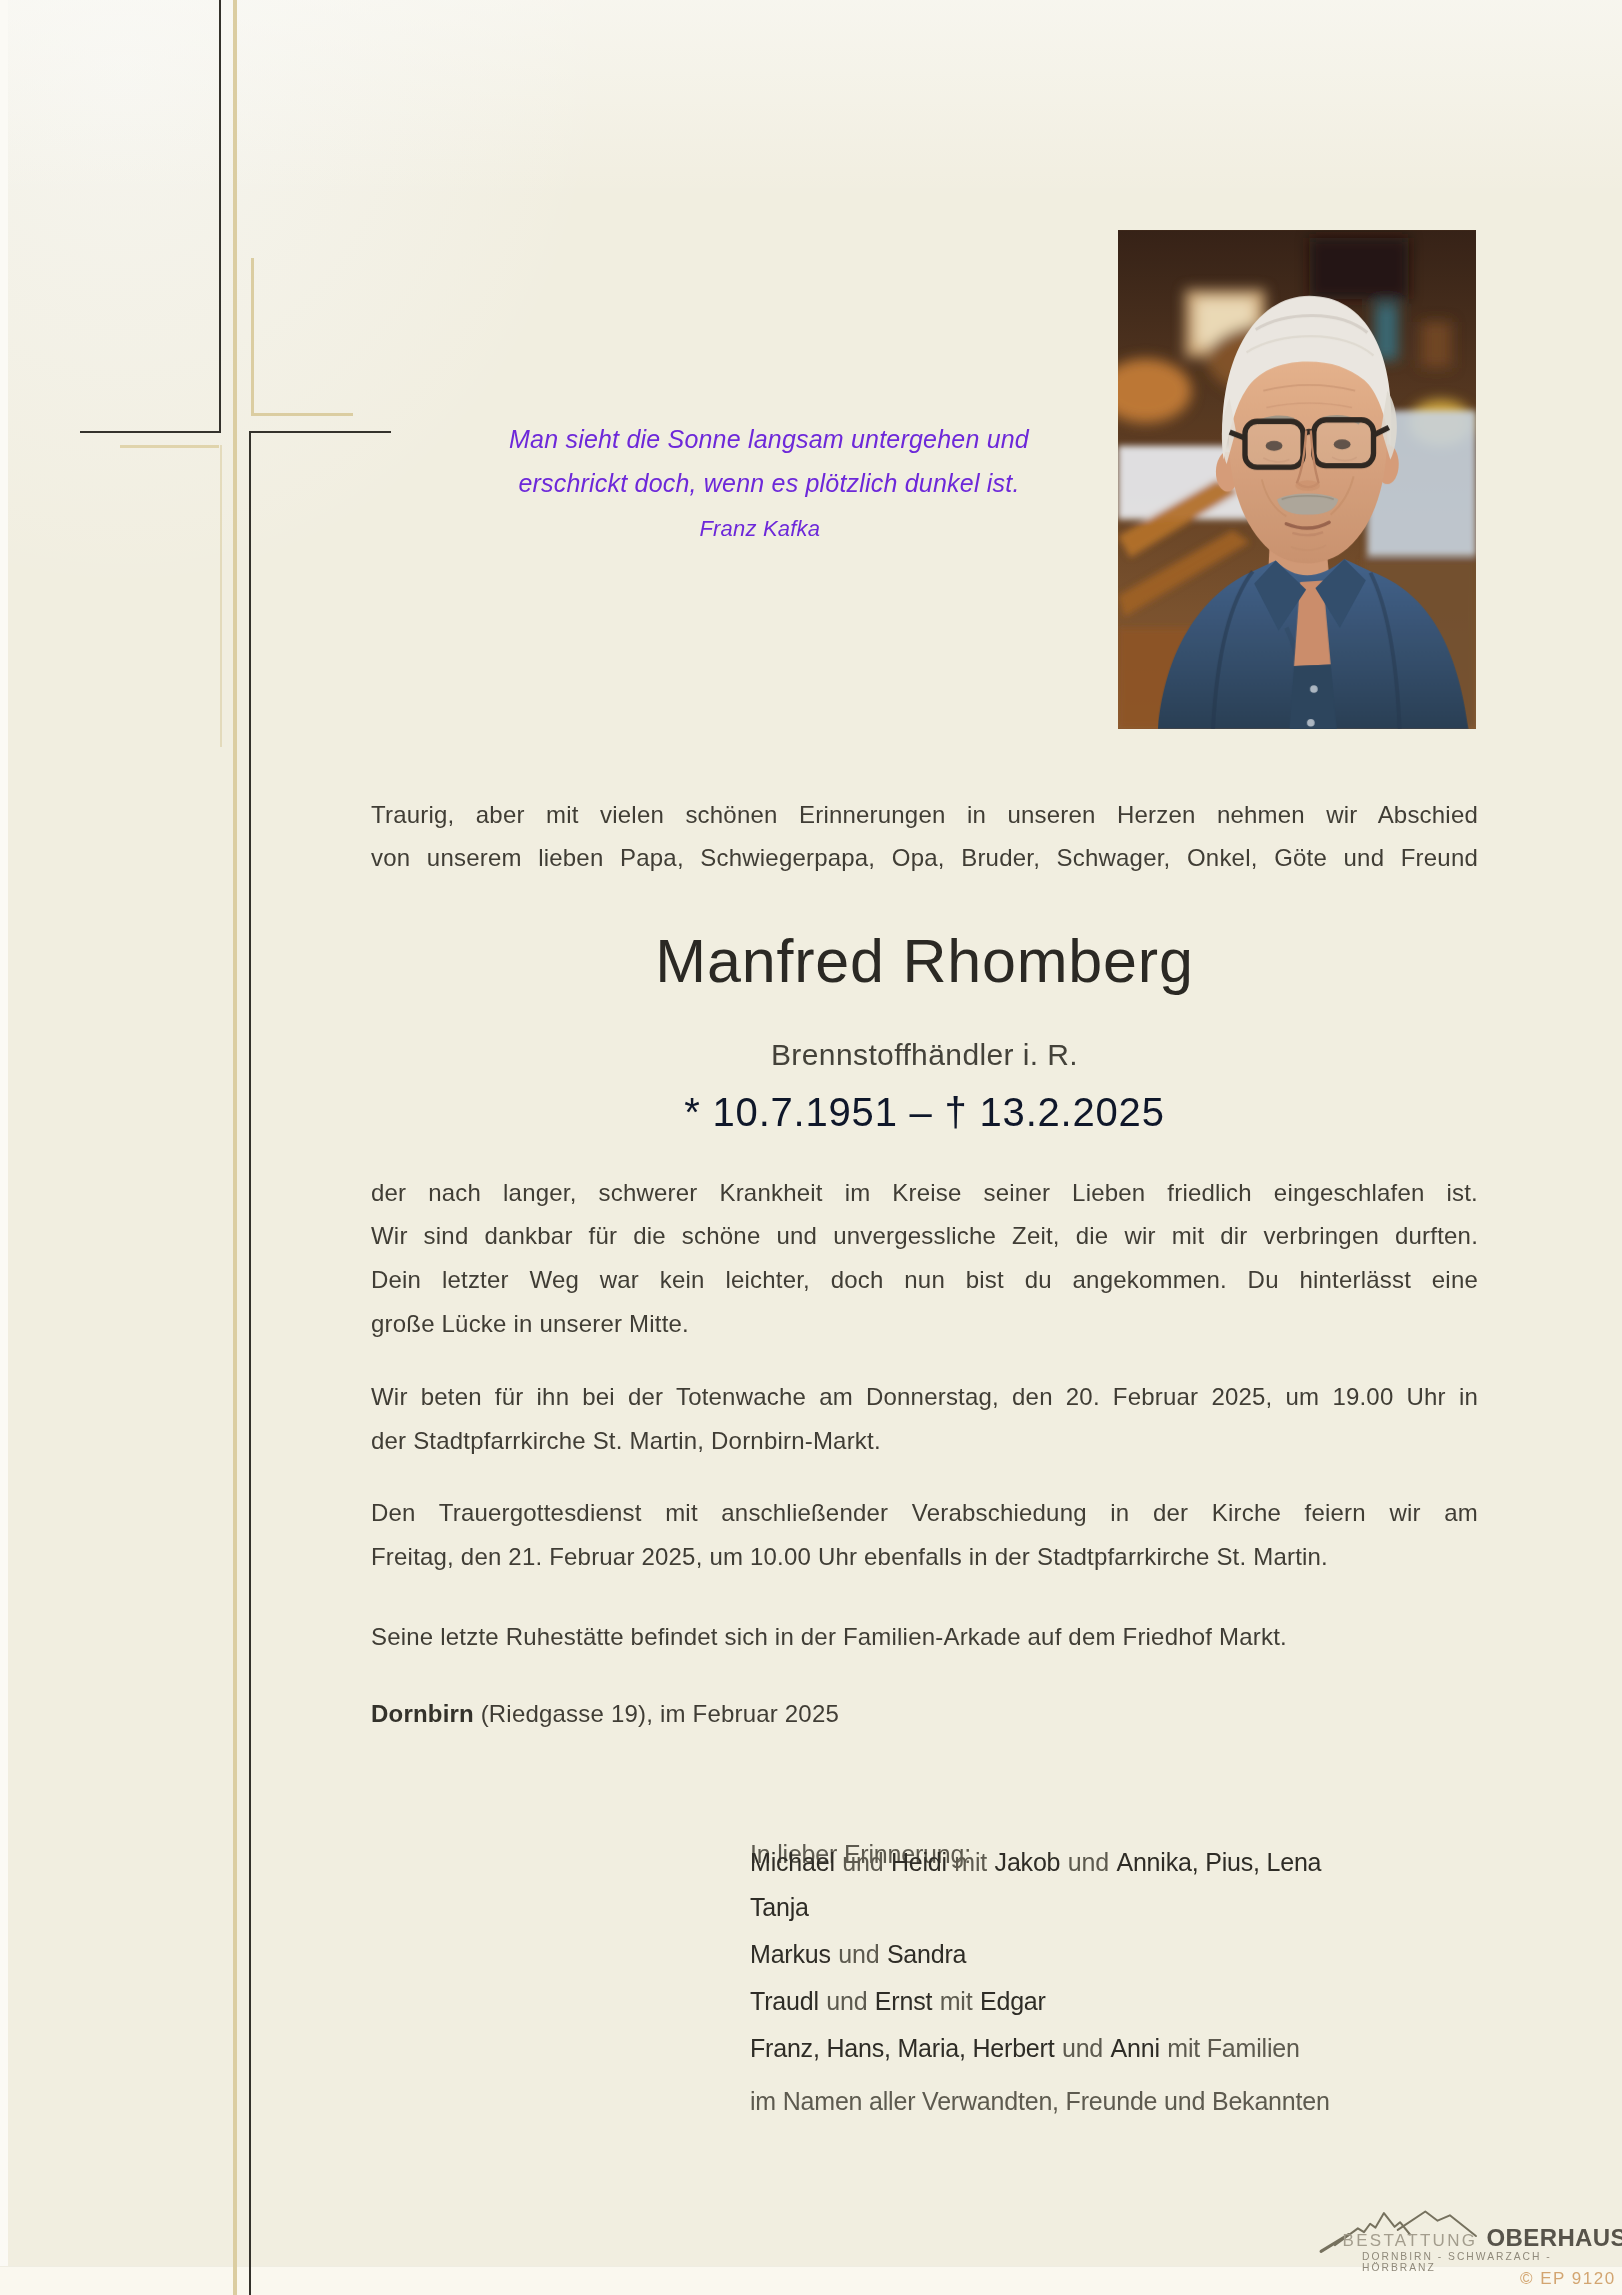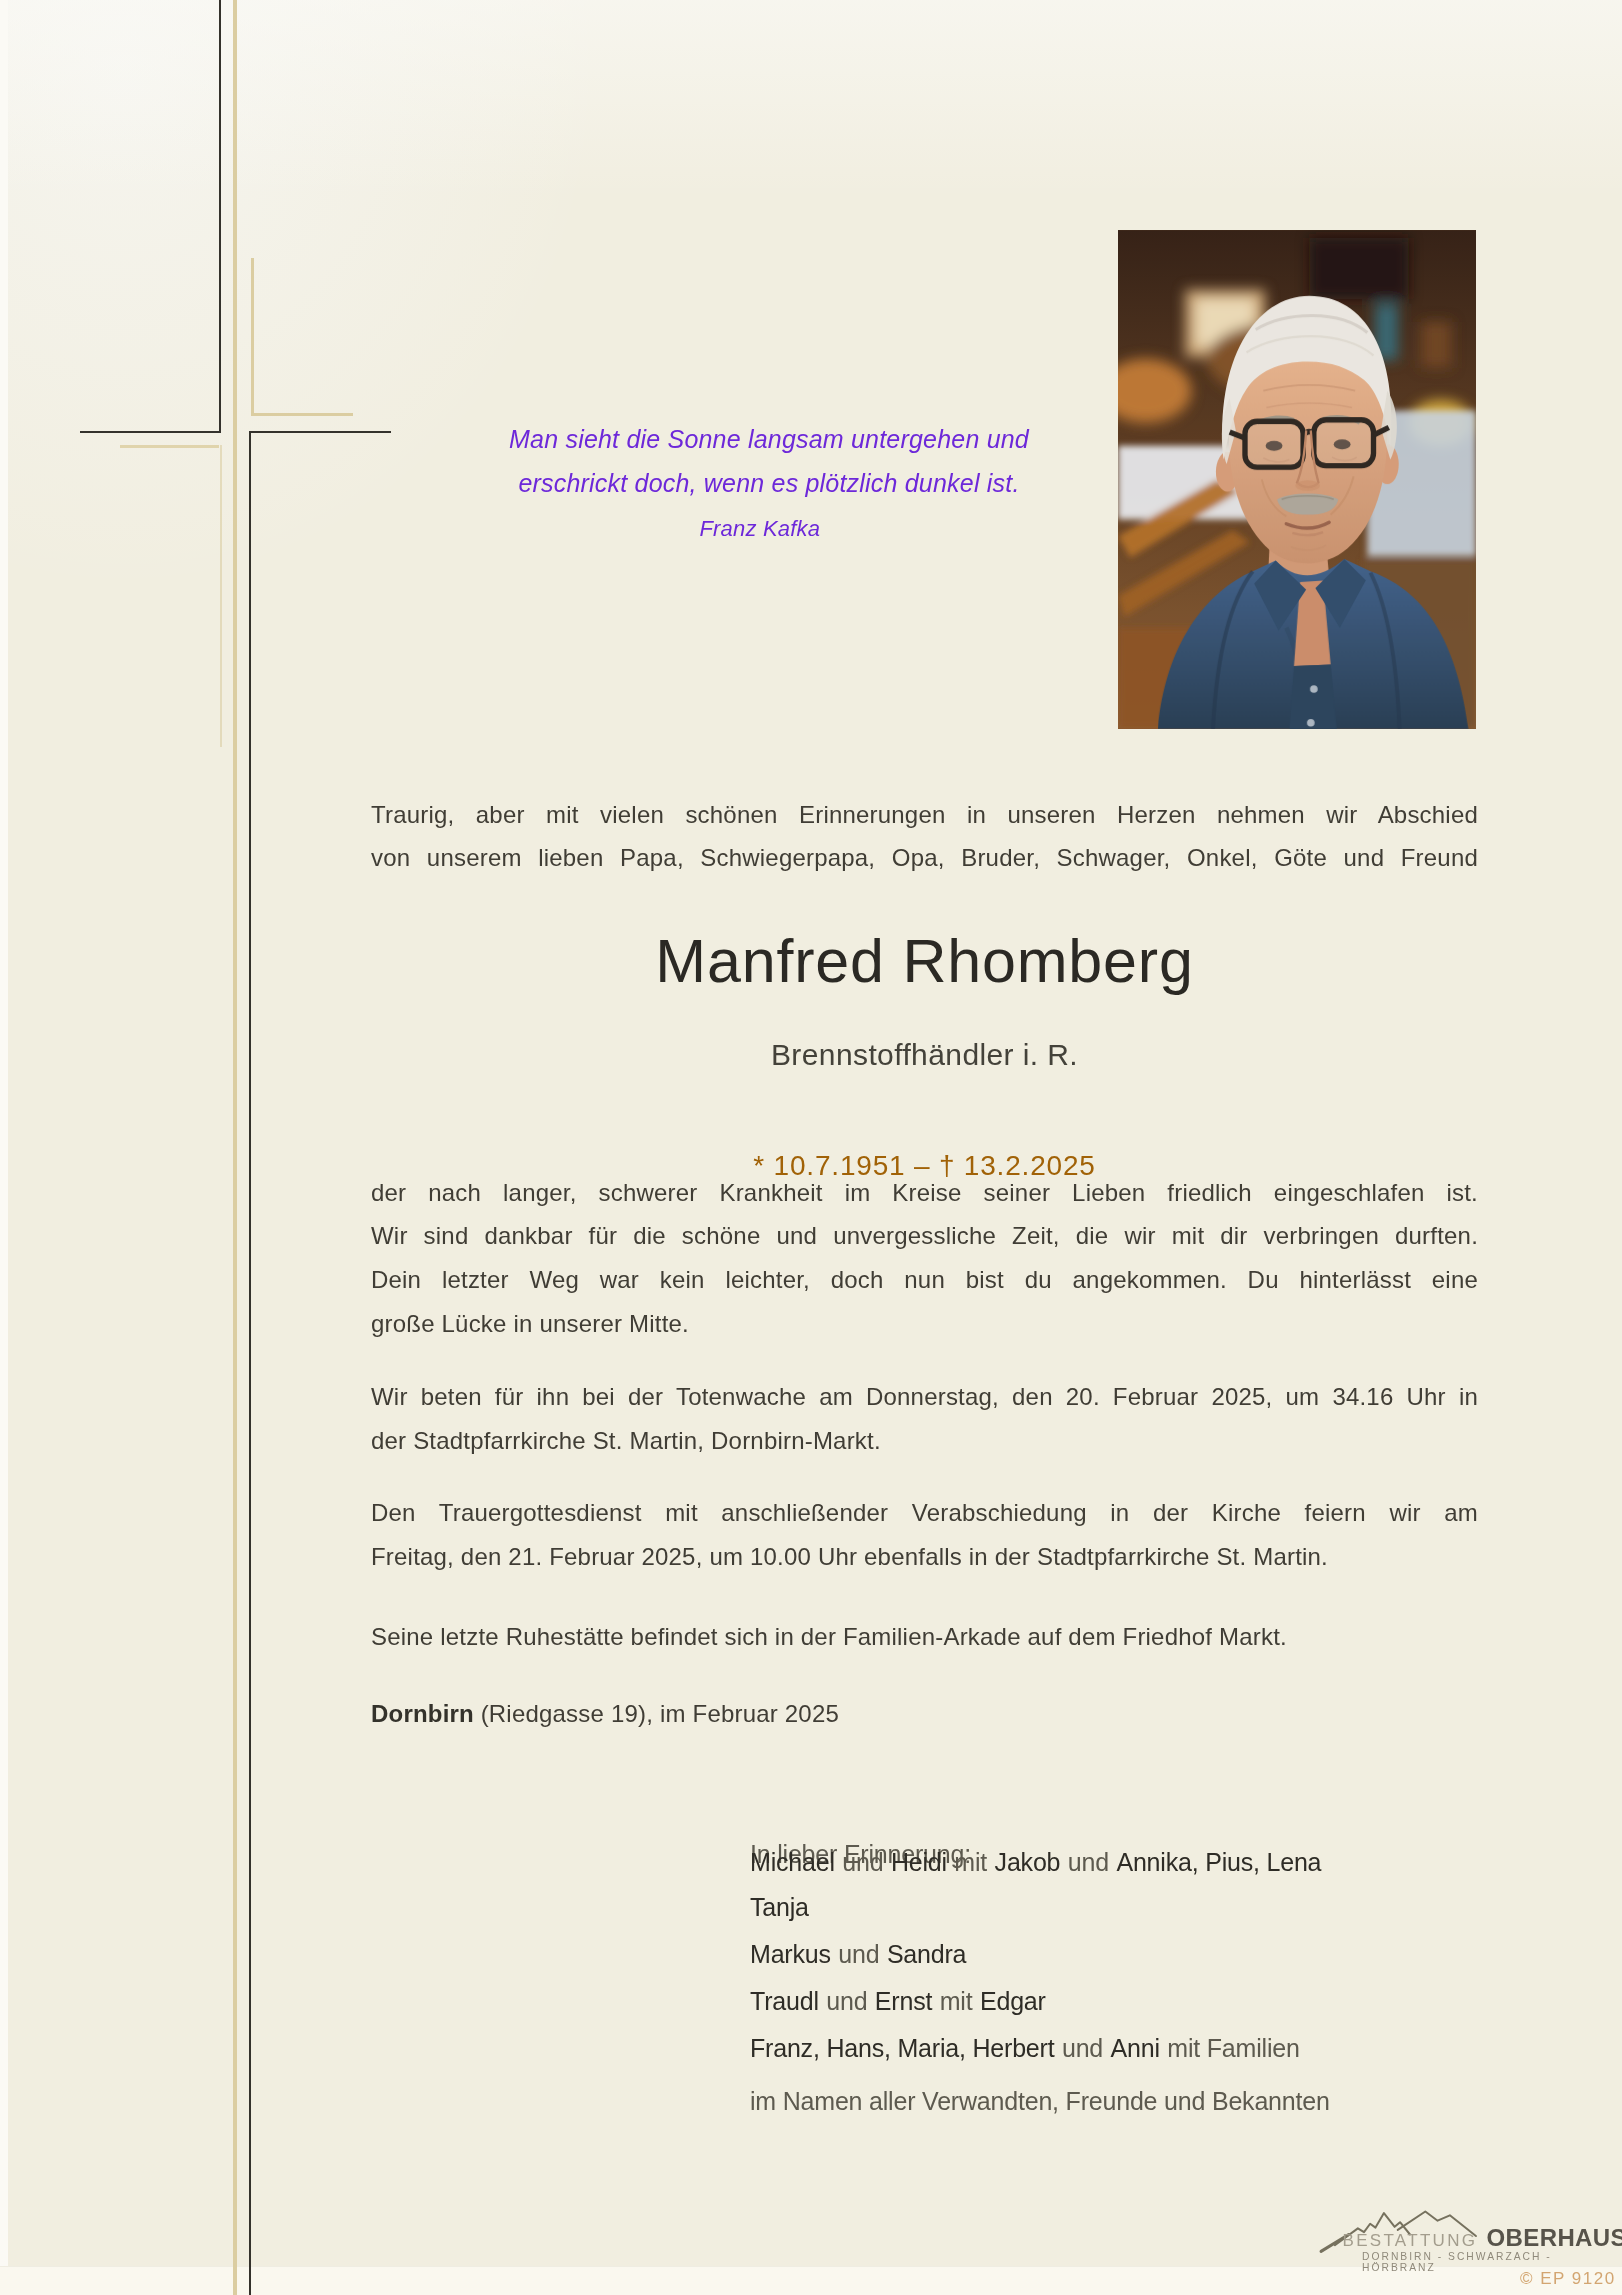--- a/index.html
+++ b/index.html
@@ -43,21 +43,21 @@
   #p3-l1{top:1497px;} #p3-l2{top:1541px;}
   #p4-l1{top:1621px;}
   #dateline{top:1698px;}
   #dateline .place{font-weight:700;color:#34322b;}
   #dateline .rest{margin-left:0.28em;}
   
   .center-col{position:absolute;left:371px;width:1107px;text-align:center;}
   #deceased-name{top:927px;font-size:61px;line-height:69px;font-weight:400;
      color:#2b2924;letter-spacing:0.8px;}
   #deceased-profession{top:1038px;font-size:30px;color:#44423a;letter-spacing:0.4px;}
-  #deceased-dates{top:1150px;font-size:28px;color:#a16207;letter-spacing:0.8px;}
+  #deceased-dates{top:1090px;font-size:40px;color:#0f172a;letter-spacing:0.8px;}
   
   .nameline{position:absolute;left:750px;width:803px;font-size:25px;color:#2e2c26;
      letter-spacing:-0.2px;white-space:nowrap;}
   .nameline span + span{margin-left:0.3em;}
   .lt{color:#5d5a4f;}
   #rem-heading{top:1840px;}
   #rem-l1{top:1848px;} #rem-l2{top:1893px;} #rem-l3{top:1940px;}
   #rem-l4{top:1987px;} #rem-l5{top:2034px;} #rem-closing{top:2087px;}
   
   #logo{position:absolute;left:1318px;top:2190px;width:275px;height:77px;}
@@ -188,21 +188,21 @@
   <div class="line stretch" id="intro-l2">von unserem lieben Papa, Schwiegerpapa, Opa, Bruder, Schwager, Onkel, Göte und Freund</div>
 
   <div class="center-col" id="deceased-name">Manfred Rhomberg</div>
   <div class="center-col" id="deceased-profession">Brennstoffhändler i. R.</div>
   <div class="center-col" id="deceased-dates">* 10.7.1951 – † 13.2.2025</div>
 
   <div class="line stretch" id="p1-l1">der nach langer, schwerer Krankheit im Kreise seiner Lieben friedlich eingeschlafen ist.</div>
   <div class="line stretch" id="p1-l2">Wir sind dankbar für die schöne und unvergessliche Zeit, die wir mit dir verbringen durften.</div>
   <div class="line stretch" id="p1-l3">Dein letzter Weg war kein leichter, doch nun bist du angekommen. Du hinterlässt eine</div>
   <div class="line" id="p1-l4">große Lücke in unserer Mitte.</div>
-  <div class="line stretch" id="p2-l1">Wir beten für ihn bei der Totenwache am Donnerstag, den 20. Februar 2025, um 34.16 Uhr in</div>
+  <div class="line stretch" id="p2-l1">Wir beten für ihn bei der Totenwache am Donnerstag, den 20. Februar 2025, um 19.00 Uhr in</div>
   <div class="line" id="p2-l2">der Stadtpfarrkirche St. Martin, Dornbirn-Markt.</div>
   <div class="line stretch" id="p3-l1">Den Trauergottesdienst mit anschließender Verabschiedung in der Kirche feiern wir am</div>
   <div class="line" id="p3-l2">Freitag, den 21. Februar 2025, um 10.00 Uhr ebenfalls in der Stadtpfarrkirche St. Martin.</div>
   <div class="line" id="p4-l1">Seine letzte Ruhestätte befindet sich in der Familien-Arkade auf dem Friedhof Markt.</div>
 
   <div class="line" id="dateline">
     <span class="place">Dornbirn</span><span class="rest">(Riedgasse 19), im Februar 2025</span>
   </div>
 
   <div class="nameline lt" id="rem-heading">In lieber Erinnerung:</div>

